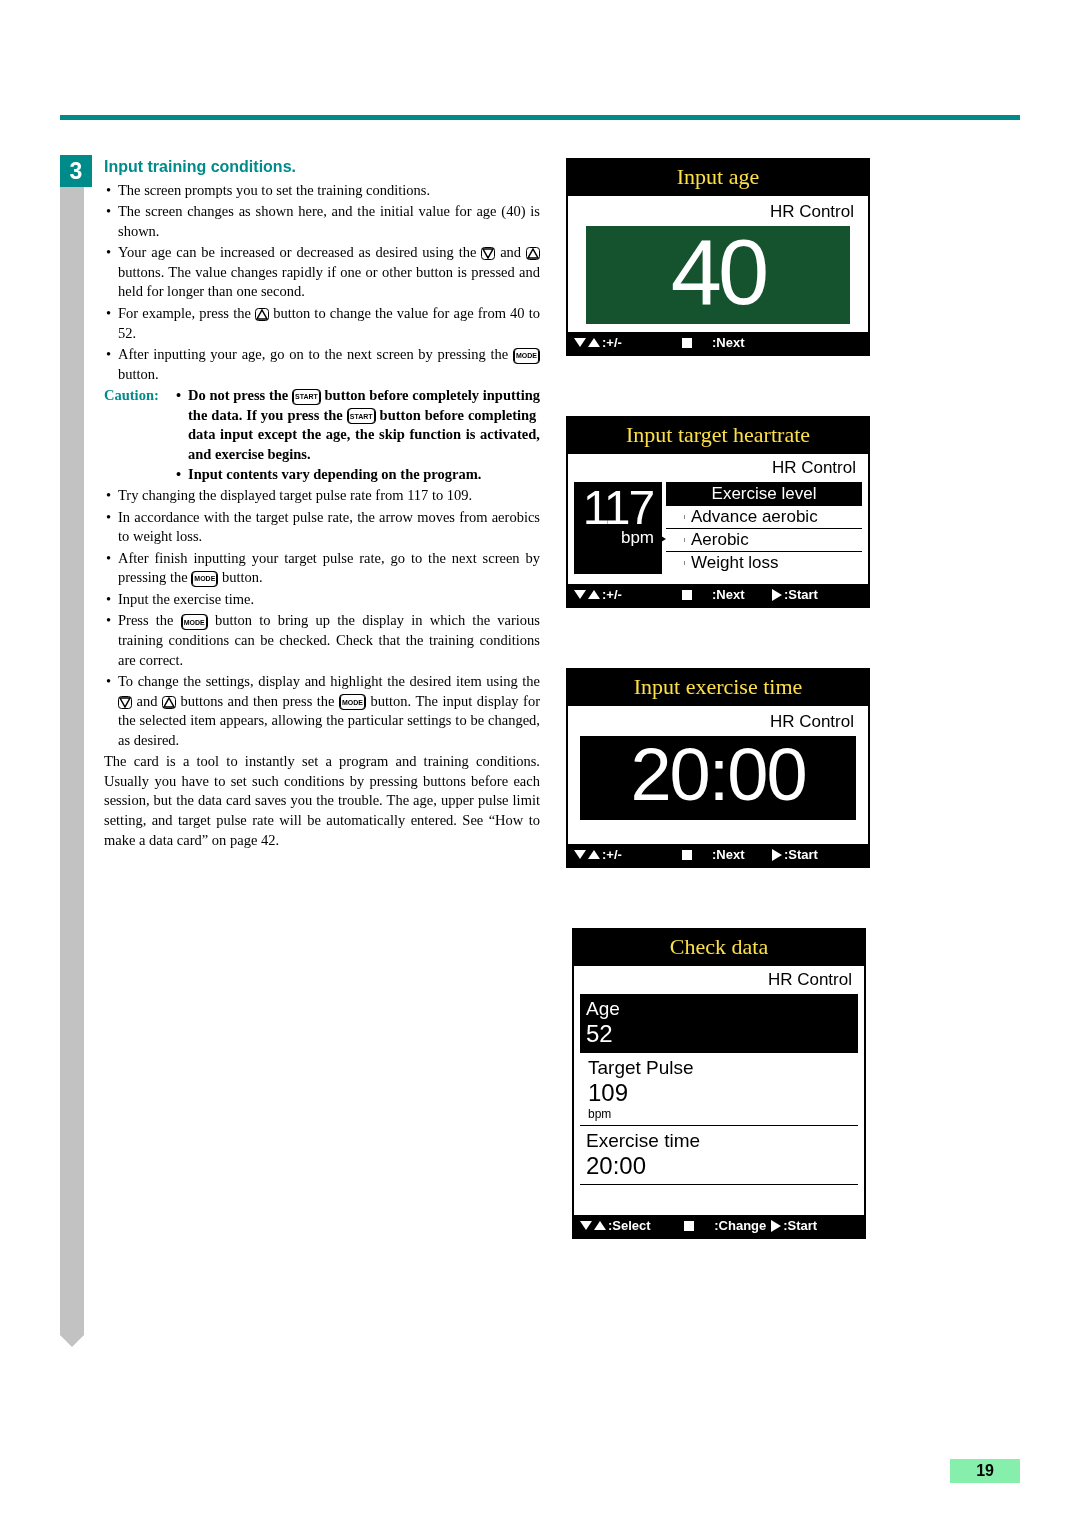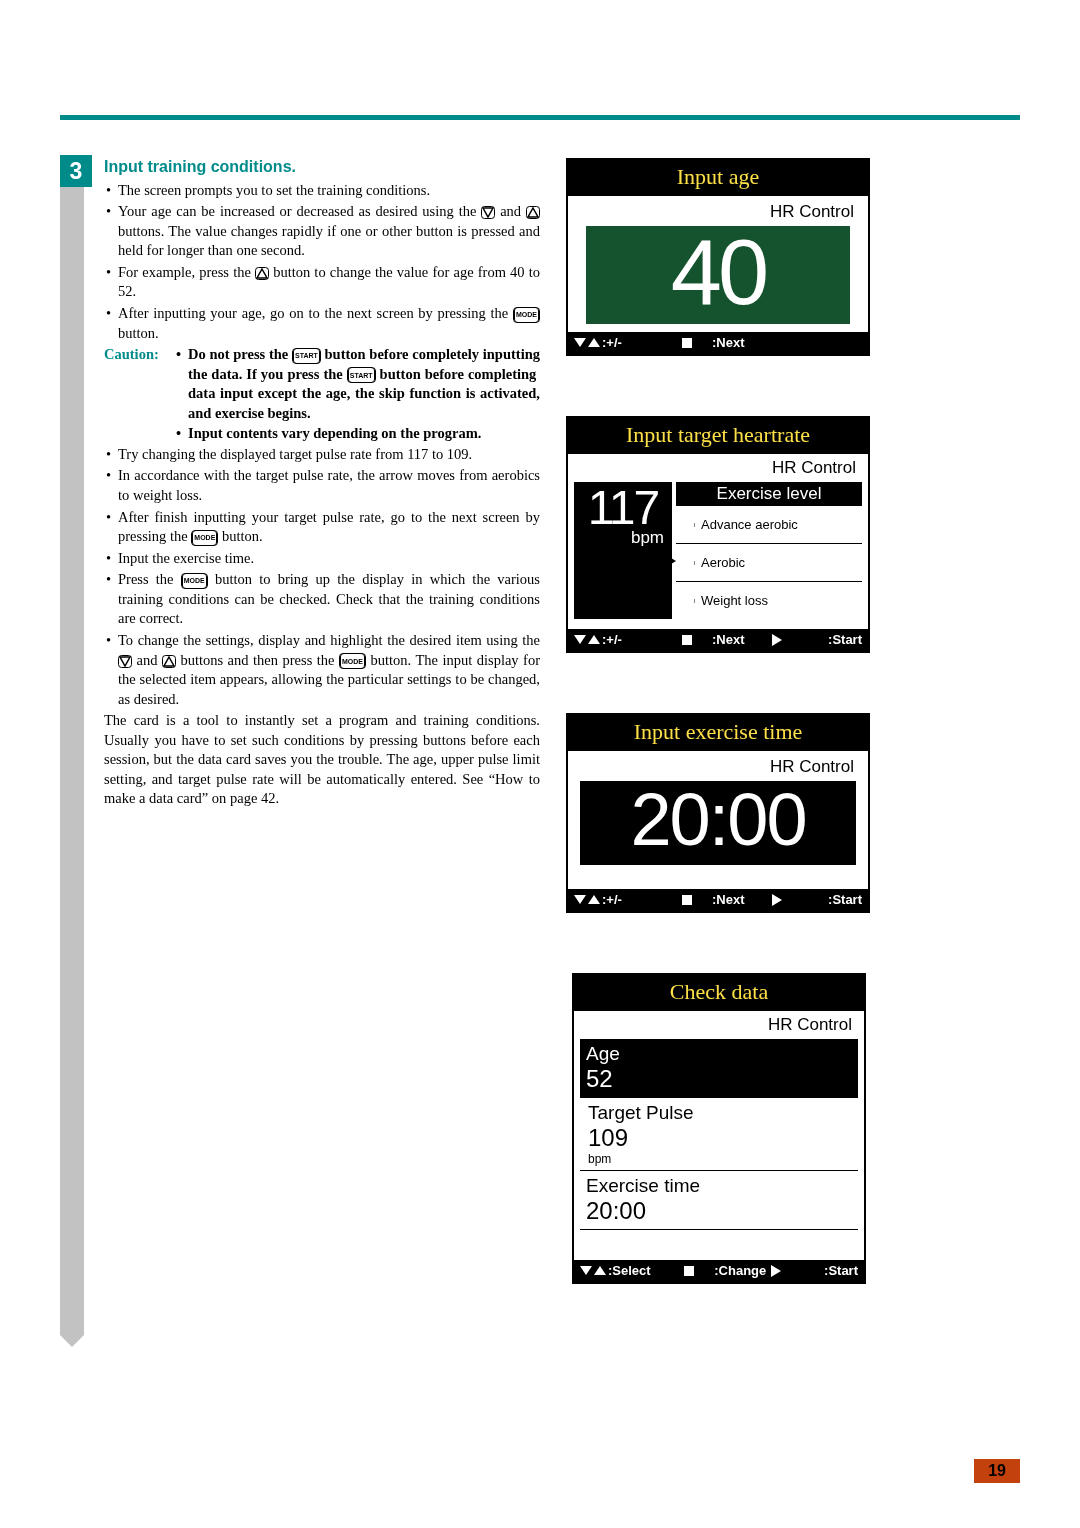--- a/index.html
+++ b/index.html
@@ -200,40 +200,40 @@
     color: #fff;
     font-family: Arial, sans-serif;
     font-weight: bold;
     font-size: 13px;
     padding: 3px 6px 4px 6px;
     display: flex;
   }
   .scr-footer .f-seg { display:flex; align-items:center; gap:2px; }
   .f-seg.left { flex: 1.2; }
   .f-seg.mid { flex: 1; gap: 20px; }
-  .f-seg.right { flex: 1; justify-content: space-between; }
+  .f-seg.right { flex: 1; }
 
   
   .thr-body { display: flex; gap: 4px; }
   .thr-left {
     background: #000;
     color: #fff;
-    width: 98px;
+    width: 88px;
     text-align: center;
     padding: 2px 0 6px 0;
   }
   .thr-val { font-size: 48px; line-height: 1; letter-spacing: -2px; font-weight:300;}
   .thr-unit { font-size: 17px; text-align:right; padding-right:8px; margin-top:-4px;}
   .thr-right { flex: 1; }
   .ex-level-hdr {
     background: #000; color:#fff; text-align:center; font-size:17px; padding:2px 0;
   }
   .ex-row {
-    display:flex; align-items:center; border-bottom:1px solid #000; padding:11px 0;
-    font-size:13px;
+    display:flex; align-items:center; border-bottom:1px solid #000; padding:1px 0;
+    font-size:17px;
   }
   .ex-row:last-child { border-bottom:none; }
   .ex-tick {
     width:18px; display:flex; flex-direction:column; align-items:center; gap:2px;
     border-right: 1px dashed #888;
     padding: 2px 0;
     position:relative;
   }
   .ex-label { padding-left:6px; }
   .arrow-ind {
@@ -254,46 +254,47 @@
   .check-row .lbl { flex:1; }
   .check-row .val { font-size:24px; }
   .check-row .unit { font-size:12px; margin-left:2px;}
   .check-row.hi { background:#000; color:#fff; }
   .check-spacer { height: 30px; }
 
   .page-num {
     position: absolute;
     right: 60px;
     bottom: 45px;
-    background: #c2410c;
+    background: #86efac;
     color: #000;
     font-family: Arial, sans-serif;
     font-weight: bold;
     font-size: 16px;
-    padding: 3px 14px;
+    padding: 3px 26px;
   }
 
   .sq { width:10px; height:10px; background:#fff; display:inline-block; }
   .tri-r { display:inline-block; width:0;height:0;border-top:6px solid transparent;border-bottom:6px solid transparent;border-left:10px solid #fff;}
   .tri-d { display:inline-block;width:0;height:0;border-left:6px solid transparent;border-right:6px solid transparent;border-top:9px solid #fff;}
   .tri-u { display:inline-block;width:0;height:0;border-left:6px solid transparent;border-right:6px solid transparent;border-bottom:9px solid #fff;}
 </style>
 </head>
 <body>
 
 <div class="page">
   <div class="teal-bar"></div>
   <div class="grey-strip"></div>
   <div class="step-num">3</div>
 
   <div class="left-col">
     <div class="heading">Input training conditions.</div>
 
     <ul class="main">
       <li>The screen prompts you to set the training conditions.</li>
+      <li>The screen changes as shown here, and the initial value for age (40) is shown.</li>
       <li>Your age can be increased or decreased as desired using the
         <span class="tri-down-inline"><svg width="14" height="13">
               <polygon points="2,2 12,2 7,11" fill="none" stroke="#000" stroke-width="1.5"></polygon>
               <rect x="0.5" y="0.5" width="13" height="12" rx="3" fill="none" stroke="#000"></rect>
             </svg></span>
         and
         <span class="tri-up-inline"><svg width="14" height="13">
               <polygon points="7,2 12,11 2,11" fill="none" stroke="#000" stroke-width="1.5"></polygon>
               <rect x="0.5" y="0.5" width="13" height="12" rx="3" fill="none" stroke="#000"></rect>
             </svg></span>

